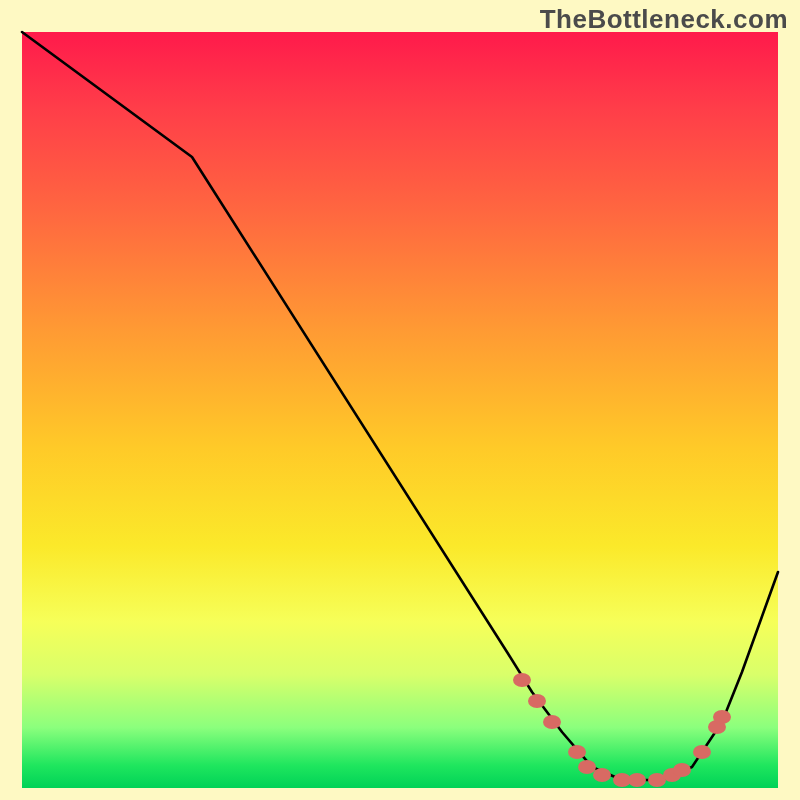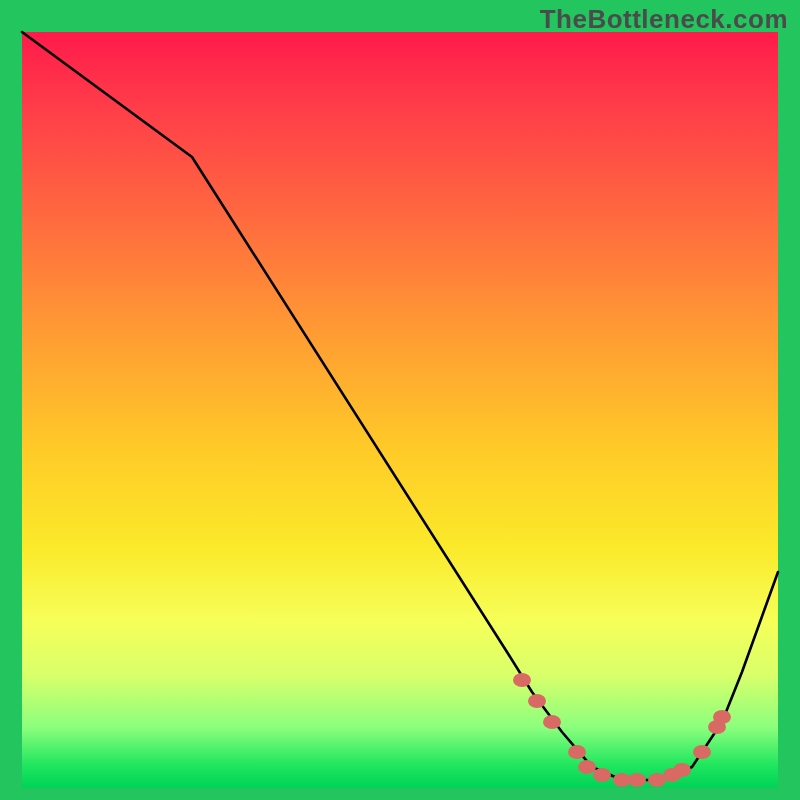--- a/index.html
+++ b/index.html
@@ -8,21 +8,21 @@
     width: 800px;
     height: 800px;
     background: #000;
     font-family: Arial, Helvetica, sans-serif;
     overflow: hidden;
   }
   .frame {
     position: relative;
     width: 800px;
     height: 800px;
-    background: #22c55e;
+    background: #fef9c3;
     text-align: center;
   }
   .watermark {
     position: absolute;
     top: 4px;
     right: 12px;
     color: #4b4b4b;
     font-size: 26px;
     font-weight: 600;
     letter-spacing: 0.5px;

